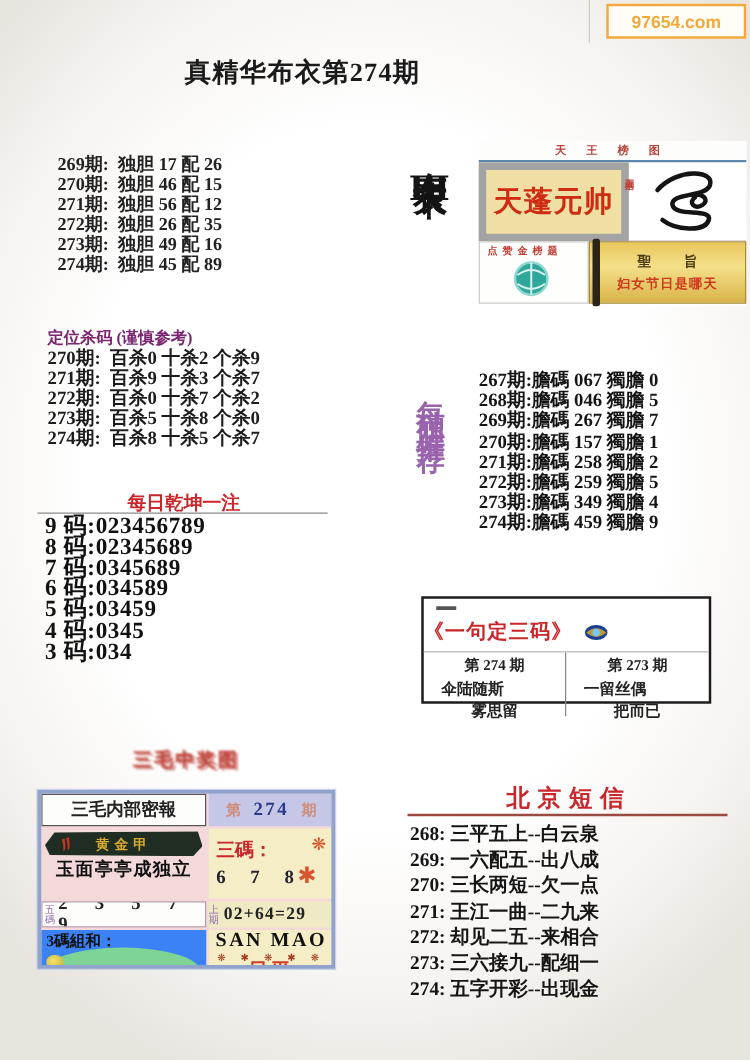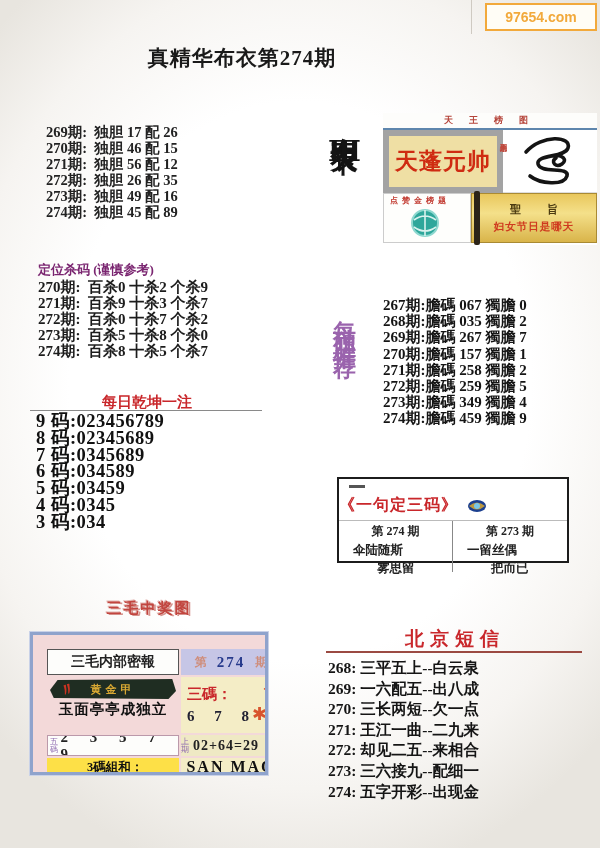--- a/index.html
+++ b/index.html
@@ -34,39 +34,39 @@
   .qiankun { left:36px; top:413px; font-size:18.5px; line-height:16.8px; font-weight:bold; color:#111;
     letter-spacing:0.5px; filter:blur(0.25px); }
 
   
   .sanmao-title { left:30px; top:599px; width:238px; text-align:center; font-size:15px;
     font-weight:bold; color:#c2453f; letter-spacing:2px;
     filter:blur(0.7px); text-shadow:2px 1px 0 rgba(180,60,50,0.55), -1px -1px 0 rgba(180,60,50,0.35); }
   .sm-card { left:30px; top:632px; width:238px; height:143px;
     border:3px solid #8fa3cc; background:#f3d9d9; box-shadow:0 0 0 1px #c9d2e8;
     display:grid; grid-template-columns:132px 100px; grid-template-rows:26px 56px 21px 34px;
-    gap:2px; padding:14px; overflow:hidden; }
+    gap:2px; padding:0; overflow:hidden; }
   .sm-cell { overflow:hidden; position:relative; }
   .sm-tl { background:#fdfdfb; border:1.5px solid #555; display:flex; align-items:center;
     justify-content:center; font-size:14px; font-weight:bold; color:#222; }
   .sm-issue { background:#c6c6e6; display:flex; align-items:center; justify-content:center;
     gap:10px; font-weight:bold; }
   .sm-issue .fix { color:#cf8d7a; font-size:12px; }
   .sm-issue .num { color:#273a8c; font-size:15px; letter-spacing:2px; }
   .sm-ribbon { margin:2px 3px 1px 3px; height:20px; background:#1f2d22;
     clip-path:polygon(0 55%, 6% 5%, 97% 0, 100% 60%, 94% 100%, 3% 95%);
     display:flex; align-items:center; justify-content:center; color:#d8a833;
     font-size:11px; font-weight:bold; letter-spacing:4px; position:relative; }
   .sm-ribbon .slash { position:absolute; left:8px; top:-2px; color:#cc3322; font-size:18px;
     font-weight:bold; transform:rotate(-18deg); }
   .sm-phrase { text-align:center; font-size:14.5px; font-weight:bold; color:#111; letter-spacing:1px; }
   .sm-five { background:#fdfdfb; border:1px solid #b9a; display:flex; align-items:center; padding-left:2px; }
   .sm-five .lbl, .sm-formula .lbl { color:#8f6bb0; font-size:8px; line-height:8px; width:12px; }
   .sm-five .vals { font-size:15px; font-weight:bold; letter-spacing:9px; color:#222; }
-  .sm-zuhe { background:#fde047;text-align:center; }
+  .sm-zuhe { background:#3b82f6; }
   .sm-zuhe .z-lbl { font-size:12.5px; font-weight:bold; color:#111; padding:1px 0 0 4px; }
   .sm-ellipse { position:absolute; left:2px; top:14px; width:126px; height:40px; background:#7ed494;
     border-radius:50%; display:flex; align-items:center; justify-content:center; }
   .sm-ellipse .nums { color:#c9272b; font-size:13.5px; font-weight:bold; letter-spacing:2px; }
   .sm-chick { position:absolute; left:4px; bottom:2px; width:14px; height:12px;
     background:radial-gradient(circle at 40% 40%, #f5e26a, #bcae3a); border-radius:50% 50% 40% 60%; }
   .sm-r { background:#f4edc6; }
   .sm-sanma { display:flex; flex-direction:column; justify-content:center; padding-left:6px; }
   .sm-sanma .t { color:#c9272b; font-size:15px; font-weight:bold; }
   .sm-sanma .v { color:#223; font-size:15px; font-weight:bold; letter-spacing:8px; margin-top:4px; }
@@ -240,21 +240,21 @@
         <div class="rod"></div>
         <div class="sheng">聖旨</div>
         <div class="q">妇女节日是哪天</div>
       </div>
     </div>
   </div>
 
   <div class="abs dandan-vert">每独胆推荐</div>
   <div class="abs danma">
     <div class="pre">267期:膽碼 067 獨膽 0</div>
-    <div class="pre">268期:膽碼 035 獨膽 2</div>
+    <div class="pre">268期:膽碼 046 獨膽 5</div>
     <div class="pre">269期:膽碼 267 獨膽 7</div>
     <div class="pre">270期:膽碼 157 獨膽 1</div>
     <div class="pre">271期:膽碼 258 獨膽 2</div>
     <div class="pre">272期:膽碼 259 獨膽 5</div>
     <div class="pre">273期:膽碼 349 獨膽 4</div>
     <div class="pre">274期:膽碼 459 獨膽 9</div>
   </div>
 
   <div class="abs yiju">
     <div class="yiju-dash"></div>

